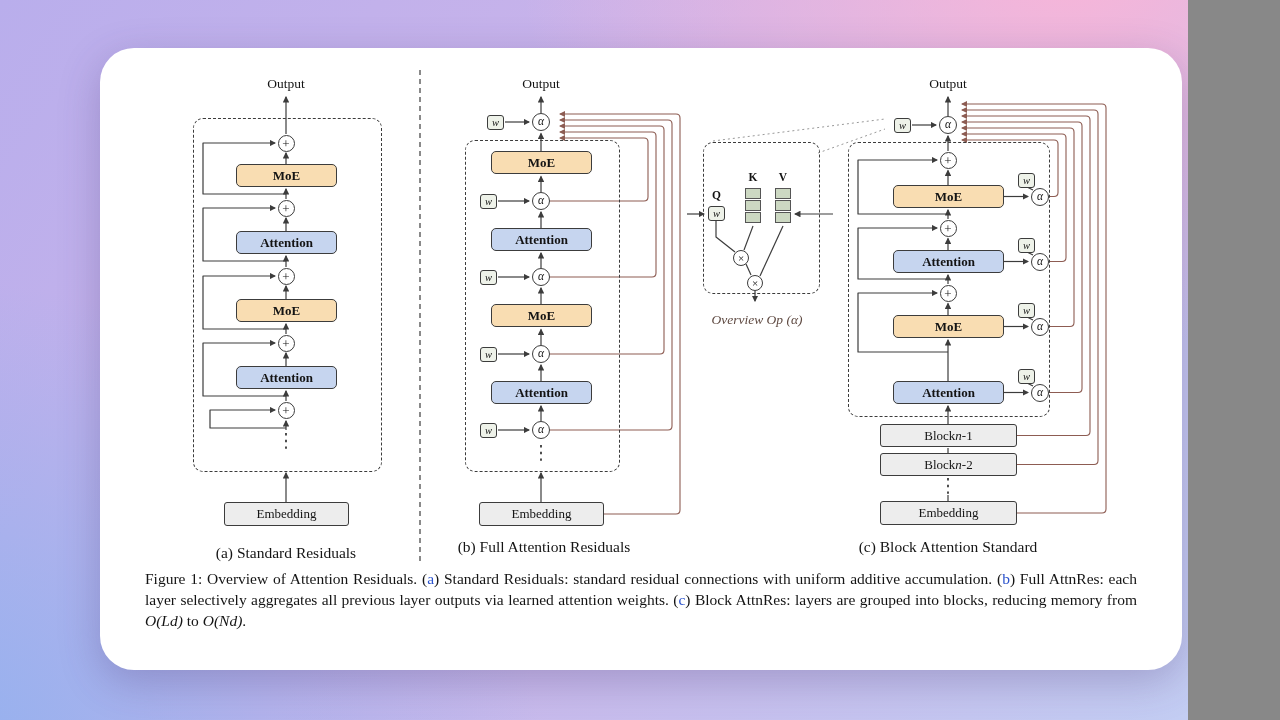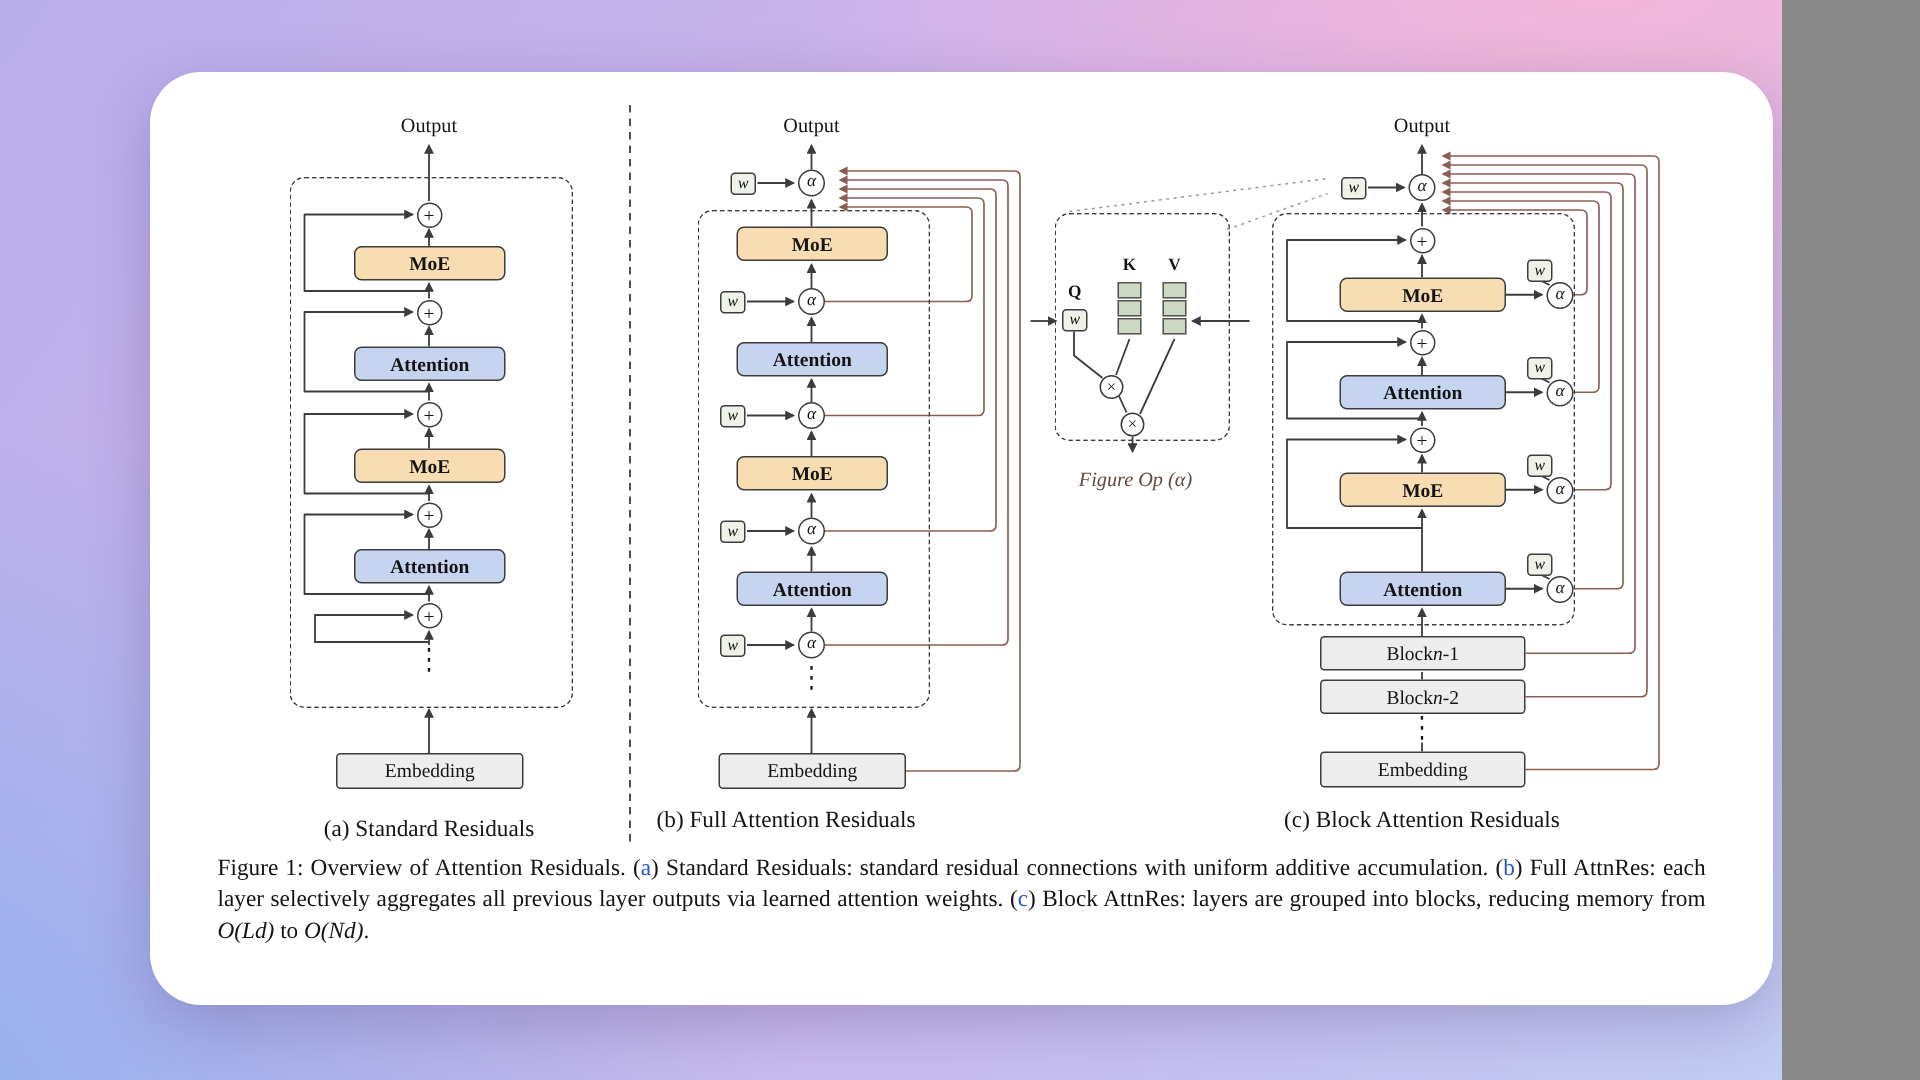--- a/index.html
+++ b/index.html
@@ -176,36 +176,36 @@
   <div class="wbox" style="left:480px;top:269.5px">w</div>
   <div class="circle alpha" style="left:532px;top:268px">α</div>
   <div class="box moe" style="left:491px;top:304px;width:101px;height:23px">MoE</div>
   <div class="wbox" style="left:480px;top:346.5px">w</div>
   <div class="circle alpha" style="left:532px;top:345px">α</div>
   <div class="box att" style="left:491px;top:381px;width:101px;height:23px">Attention</div>
   <div class="wbox" style="left:480px;top:422.5px">w</div>
   <div class="circle alpha" style="left:532px;top:421px">α</div>
   <div class="dots" style="left:531px;top:446px;width:20px">⋮</div>
   <div class="box gray" style="left:479px;top:502px;width:125px;height:24px">Embedding</div>
-  <div class="pcap" style="left:404px;top:538px;width:240px">(b) Full Attention Residuals</div>
+  <div class="pcap" style="left:424px;top:538px;width:240px">(b) Full Attention Residuals</div>
 
   <div class="dashedbox" style="left:703px;top:142px;width:115px;height:150px"></div>
   <div class="qkv" style="left:708px;top:189px;width:17px">Q</div>
   <div class="wbox" style="left:708px;top:206px">w</div>
   <div class="qkv" style="left:745px;top:171px;width:16px">K</div>
   <div class="qkv" style="left:775px;top:171px;width:16px">V</div>
   <div class="kv" style="left:745px;top:188px"></div>
   <div class="kv" style="left:745px;top:200px"></div>
   <div class="kv" style="left:745px;top:212px"></div>
   <div class="kv" style="left:775px;top:188px"></div>
   <div class="kv" style="left:775px;top:200px"></div>
   <div class="kv" style="left:775px;top:212px"></div>
   <div class="circle mult" style="left:733px;top:250px">×</div>
   <div class="circle mult" style="left:747px;top:275px">×</div>
-  <div class="inset-cap" style="left:687px;top:312px;width:140px">Figure Op (α)</div>
+  <div class="inset-cap" style="left:687px;top:312px;width:140px">Overview Op (α)</div>
 
   <div class="lbl" style="left:908px;top:76px;width:80px">Output</div>
   <div class="wbox" style="left:894px;top:118px">w</div>
   <div class="circle alpha" style="left:939px;top:116px">α</div>
   <div class="dashedbox" style="left:848px;top:142px;width:200px;height:273px"></div>
   <div class="circle plus" style="left:939.5px;top:151.5px">+</div>
   <div class="box moe" style="left:893px;top:185px;width:111px;height:23px">MoE</div>
   <div class="wbox" style="left:1018px;top:172.5px">w</div>
   <div class="circle alpha" style="left:1031px;top:187.5px">α</div>
   <div class="circle plus" style="left:939.5px;top:219.5px">+</div>
@@ -224,16 +224,16 @@
       <span class="it">n</span>
       <span>-1</span>
     </div>
   <div class="box gray" style="left:880px;top:453px;width:137px;height:23px">
       <span>Block </span>
       <span class="it">n</span>
       <span>-2</span>
     </div>
   <div class="dots" style="left:938px;top:479px;width:20px">⋮</div>
   <div class="box gray" style="left:880px;top:501px;width:137px;height:24px">Embedding</div>
-  <div class="pcap" style="left:818px;top:538px;width:260px">(c) Block Attention Residuals</div>
+  <div class="pcap" style="left:818px;top:538px;width:260px">(c) Block Attention Standard</div>
 
   <p class="fig-cap"><span>Figure 1: Overview of Attention Residuals. (</span><span class="ref">a</span><span>) Standard Residuals: standard residual connections with uniform additive accumulation. (</span><span class="ref">b</span><span>) Full AttnRes: each layer selectively aggregates all previous layer outputs via learned attention weights. (</span><span class="ref">c</span><span>) Block AttnRes: layers are grouped into blocks, reducing memory from </span><span class="it">O(Ld)</span><span> to </span><span class="it">O(Nd)</span><span>.</span></p>
 </div>
 
 </body></html>

